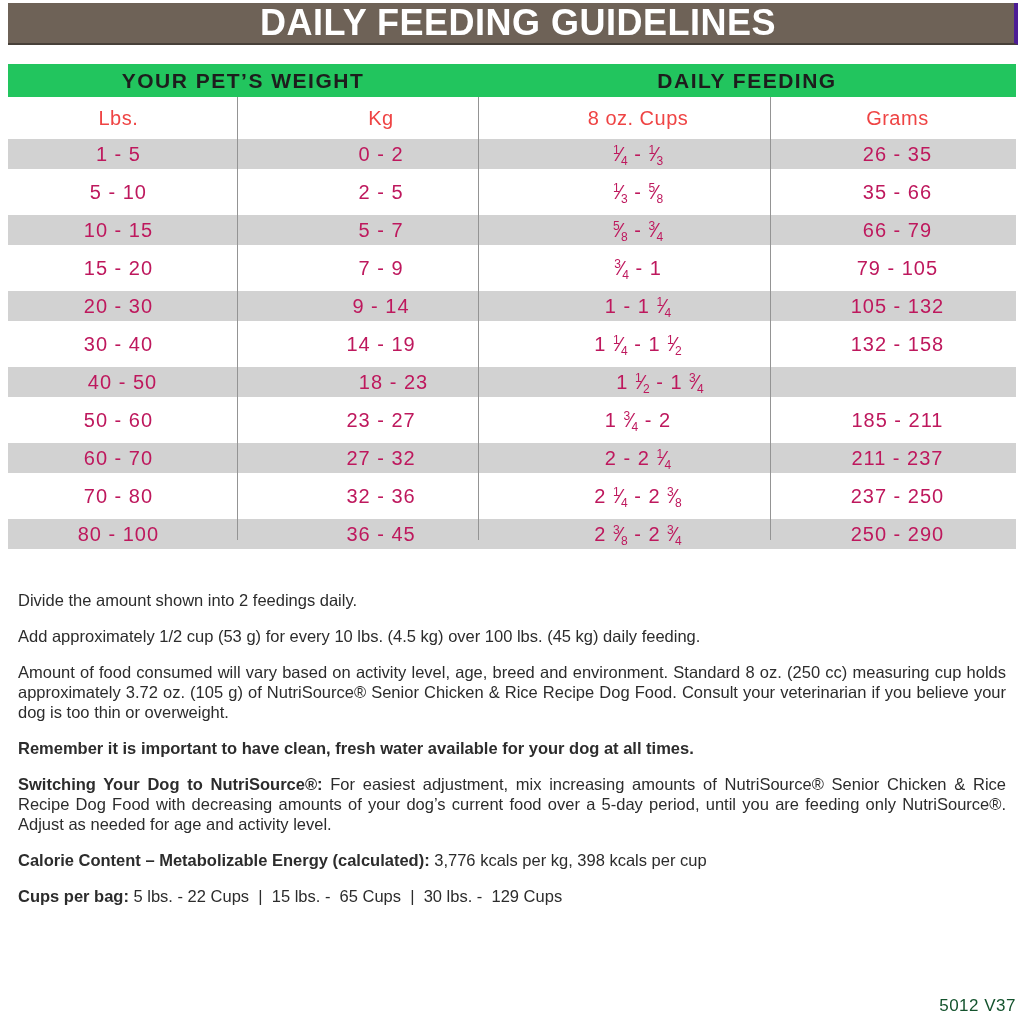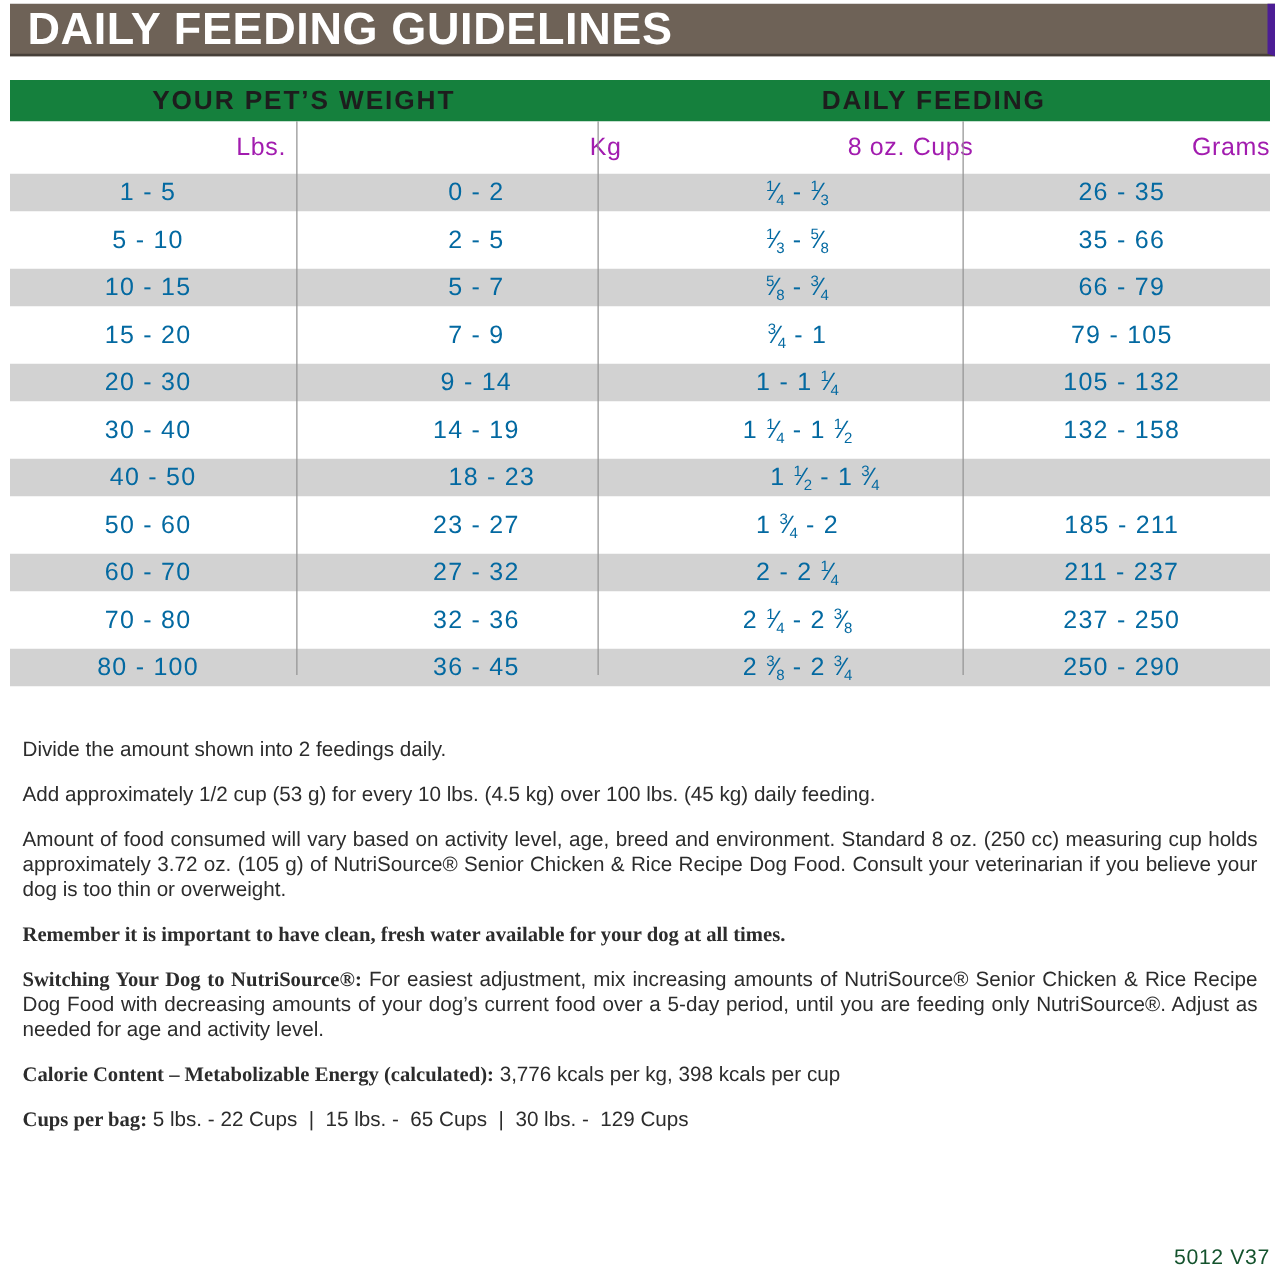--- a/index.html
+++ b/index.html
@@ -3,56 +3,56 @@
 <meta charset="utf-8">
 <style>
   html,body { margin:0; padding:0; background:#ffffff; }
   .page {
     position:relative; width:1024px; height:1023px; background:#ffffff;
     font-family:"Liberation Sans", sans-serif; color:#2d2d2d; overflow:hidden;
   }
   
   .title-bar {
     position:absolute; left:8px; top:3px; width:992px; height:40px;
-    background:#6e6257; border-right:6px solid #4c1d95; border-bottom:2px solid #474039;
+    background:#6e6257; border-right:4px solid #4c1d95; border-bottom:2px solid #474039;
     color:#ffffff; font-weight:bold; font-size:36px; letter-spacing:0.5px;
-    line-height:40px; padding-left:14px;
+    line-height:40px; padding-left:14px;text-align:center;
   }
   
-  .band { position:absolute; left:8px; top:64px; width:1008px; height:33px; background:#15803d; }
+  .band { position:absolute; left:8px; top:64px; width:1008px; height:33px; background:#22c55e; }
   .band .g {
     position:absolute; top:0; height:33px; line-height:34px; text-align:center;
     font-weight:bold; font-size:21px; letter-spacing:1.5px; color:#1d1d1d;
   }
   .band .g1 { left:0; width:470px; }
   .band .g2 { left:470px; width:538px; }
   
   .colheads { position:absolute; left:8px; top:97px; width:1008px; height:42px; display:flex; }
-  .colheads .cell { line-height:42px; font-size:20px; color:#a21caf; letter-spacing:0.5px; text-align:right; }
+  .colheads .cell { line-height:42px; font-size:20px; color:#ef4444; letter-spacing:0.5px; text-align:center; }
   
   .rows { position:absolute; left:8px; top:139px; width:1008px; }
   .row { display:flex; height:30px; margin-bottom:8px; background:#ffffff; }
   .row.gray { background:#d2d2d2; }
   .row .cell {
-    line-height:30px; font-size:20px; color:#0369a1; letter-spacing:1px; text-align:center;
+    line-height:30px; font-size:20px; color:#be185d; letter-spacing:1px; text-align:center;
   }
   .c1 { width:229px; } .c2 { width:241px;padding-left:36px; } .c3 { width:292px; } .c4 { width:246px; }
   
   .vline { position:absolute; top:97px; width:1px; height:443px; background:#949494; }
   .vl1 { left:237px; } .vl2 { left:478px; } .vl3 { left:770px; }
   
   .fr { white-space:nowrap; letter-spacing:0; }
   .fr sup { font-size:12px; vertical-align:baseline; position:relative; top:-7px; }
   .fr .sl { font-size:20px; margin:0 -1px; }
   .fr sub { font-size:12px; vertical-align:baseline; position:relative; top:4px; }
   
   .notes { position:absolute; left:2px; top:574px; width:1020px; font-size:16.5px; line-height:20px; color:#2c2c2c; }
   .notes p { margin:16px; }
   .just { text-align:justify; }
-  .b { font-weight:bold;font-family:Liberation Serif, serif; }
+  .b { font-weight:bold; }
   .mt20 { margin-top:20px; }
   .mt19 { margin-top:19px; }
   .prewrap { white-space:pre-wrap;text-align:center; }
   
   .footer-code {
     position:absolute; right:8px; top:996px; font-size:17px; color:#14532d; letter-spacing:0.5px;
   }
 </style>
 </head>
 <body>

